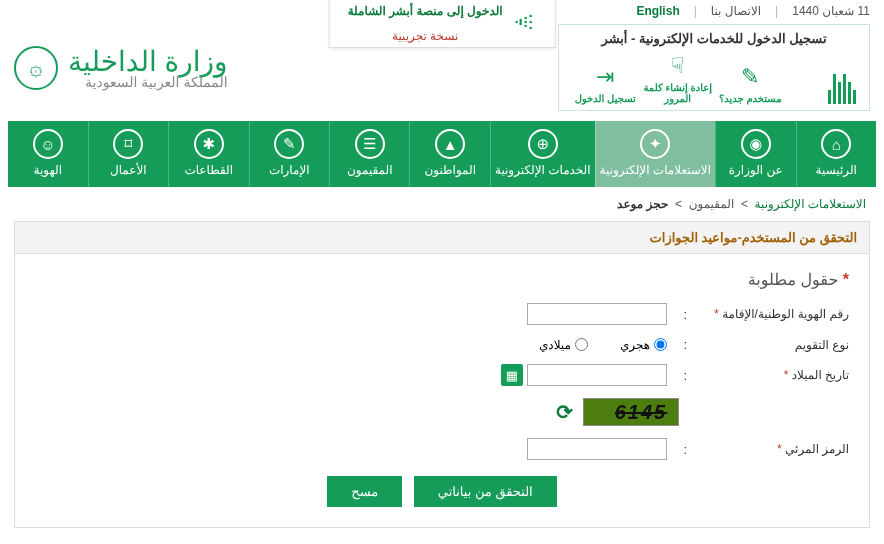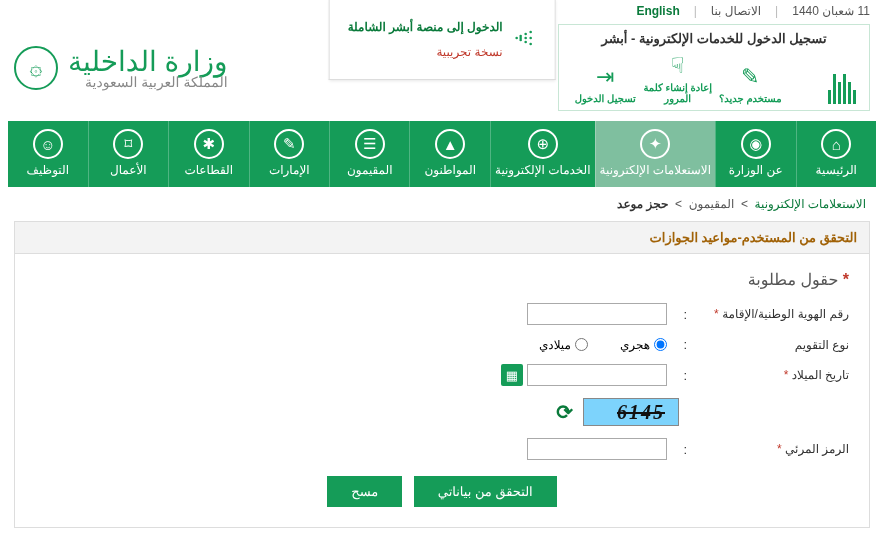--- a/index.html
+++ b/index.html
@@ -3,21 +3,21 @@
 <meta charset="utf-8">
 <style>
 * { margin: 0; padding: 0; box-sizing: border-box; }
 body { font-family: Tahoma, Arial, sans-serif; font-size: 13px; background: #fff; direction: rtl; }
 .container { width: 884px; margin: 0 auto; }
 .topbar-right { display: flex; gap: 14px; align-items: center; color: #555; font-size: 12px; }
 .topbar-right .sep { color: #bbb; }
 .topbar-right .en { color: #0a7a3b; font-weight: bold; }
 
 
-.banner { position: absolute; left: 50%; transform: translateX(-50%); top: 0; background: #fff; border: 1px solid #ddd; border-top: none; padding: 20px 18px; box-shadow: 0 1px 3px rgba(0,0,0,.1); }
+.banner { position: absolute; left: 50%; transform: translateX(-50%); top: 0; background: #fff; border: 1px solid #ddd; border-top: none; padding: 4px 18px; text-align: center; box-shadow: 0 1px 3px rgba(0,0,0,.1); }
 .banner .l1 { color: #0a7a3b; font-weight: bold; font-size: 12px; }
 .banner .l2 { color: #c0392b; font-weight: normal; font-size: 12px; margin-top: 11px; }
 .banner-arrow { display:inline-block; vertical-align: middle; margin-left: 6px; }
 .banner-arrow svg { width: 24px; height: 24px; }
 
 
 .header-row { display: flex; justify-content: space-between; align-items: center; padding: 6px 14px 10px; position: relative; }
 .logo-block { text-align: left; display: flex; align-items: center; gap: 10px; }
 .logo-block .title1 { color: #159c58; font-size: 28px; font-weight: normal; }
 .logo-block .title2 { color: #888; font-size: 14px; margin-top: -4px; }
@@ -59,21 +59,21 @@
 .form-label .ast { color: #c0392b; }
 .form-colon { width: 8px; color: #333; }
 .form-control { }
 .form-control input[type=text] { width: 140px; height: 22px; border: 1px solid #aaa; padding: 0 4px; font-size: 12px; }
 .radio-group { display: flex; gap: 32px; align-items: center; font-size: 12px; }
 .radio-group label { display: flex; align-items: center; gap: 4px; cursor: pointer; }
 .date-wrap { display: flex; align-items: center; gap: 4px; }
 .cal-btn { width: 22px; height: 22px; background: #159c58; color: #fff; display: flex; align-items: center; justify-content: center; cursor: pointer; border-radius: 2px; font-size: 13px; }
 
 .captcha-row { display: flex; align-items: center; gap: 10px; margin: 8px 170px 12px 0; }
-.captcha-img { width: 96px; height: 28px; border: 1px solid #888; background: #7dd3fc; display: flex; align-items: center; justify-content: center; font-family: Liberation Serif, serif; font-size: 20px; font-weight: bold; letter-spacing: 2px; color: #111; text-decoration: line-through; font-style: italic; position: relative; padding-left: 20px; }
+.captcha-img { width: 96px; height: 28px; border: 1px solid #888; background: #4d7c0f; display: flex; align-items: center; justify-content: center; font-family: Liberation Sans, sans-serif; font-size: 20px; font-weight: bold; letter-spacing: 2px; color: #111; text-decoration: line-through; font-style: italic; position: relative; padding-left: 20px; }
 .refresh-ic { color: #0a7a3b; font-size: 20px; cursor: pointer; font-weight: bold; }
 
 .btn-row { text-align: center; margin-top: 16px; margin-bottom: 4px; }
 .btn { display: inline-block; background: #159c58; color: #fff; border: none; padding: 8px 24px; font-size: 13px; cursor: pointer; margin: 0 4px; font-family: inherit; }
 </style>
 </head>
 <body>
 <div class="container">
 
 <div class="header-row" style="padding-top:4px; padding-bottom:0; min-height:0;">
@@ -181,21 +181,21 @@
       <div class="nav-item">
         <div class="ic">✱</div>
         <div class="lb">القطاعات</div>
       </div>
       <div class="nav-item">
         <div class="ic">⌑</div>
         <div class="lb">الأعمال</div>
       </div>
       <div class="nav-item">
         <div class="ic">☺</div>
-        <div class="lb">التوظيف</div>
+        <div class="lb">الهوية</div>
       </div>
     </div>
 
 <div class="breadcrumb">
   <span class="root">الاستعلامات الإلكترونية</span>
   &nbsp;&gt;&nbsp;
   <span>المقيمون</span>
   &nbsp;&gt;&nbsp;
   <span class="cur">حجز موعد</span>
 </div>

